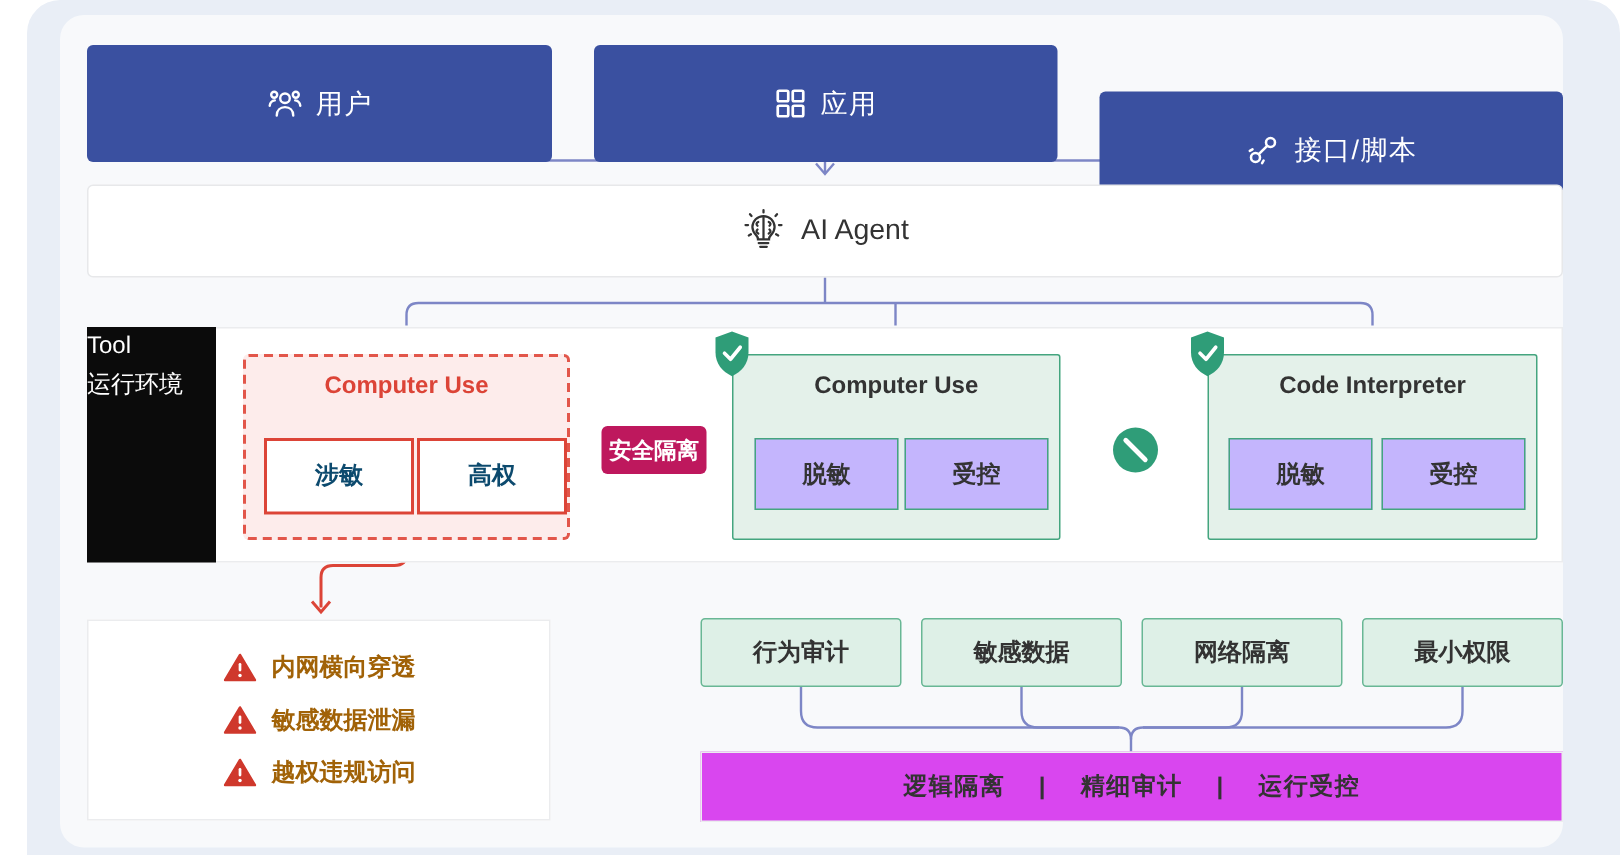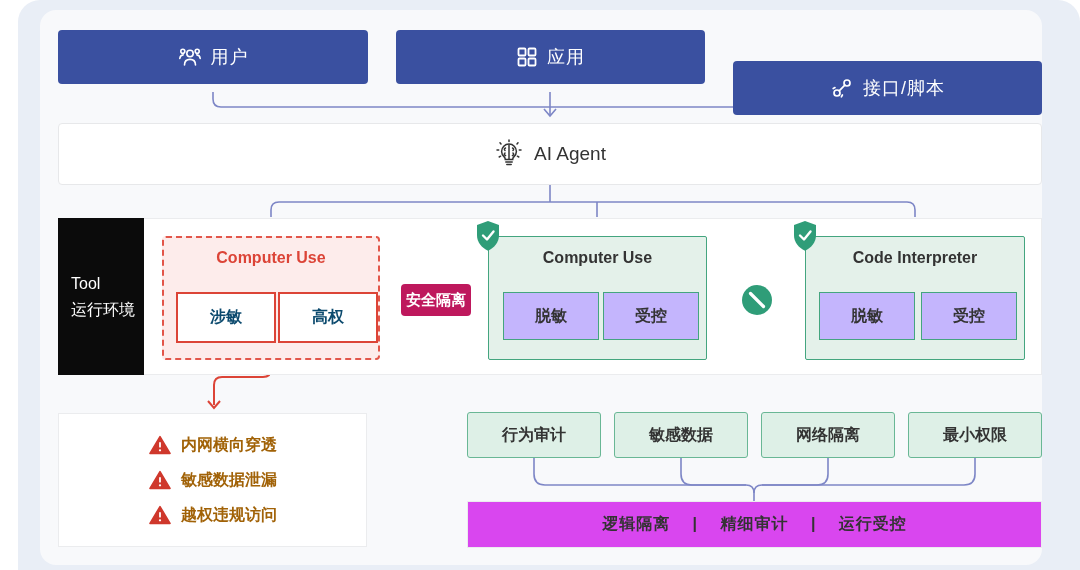--- a/index.html
+++ b/index.html
@@ -10,36 +10,36 @@
   }
   .mat{position:absolute;left:18px;top:0;width:1062px;height:570px;
     background:#e9eef6;border-radius:22px 22px 0 0;}
   .panel{position:absolute;left:40px;top:10px;width:1002px;height:555px;
     background:#f8f9fb;border-radius:16px;}
   .abs{position:absolute;box-sizing:border-box;}
   svg.overlay{position:absolute;left:0;top:0;z-index:1;}
   .node{z-index:2;}
 
   
-  .src{height:54px;background:#3a50a0;border-radius:4px;color:#fff;
+  .src{height:78px;background:#3a50a0;border-radius:4px;color:#fff;
     display:flex;align-items:center;justify-content:center;gap:9px;
     font-size:18px;font-weight:500;letter-spacing:1px;}
   .src svg{display:block;}
 
   
   .agent{left:58px;top:123px;width:984px;height:62px;background:#fff;
     border:1px solid #e7e8ea;border-radius:4px;display:flex;align-items:center;
     justify-content:center;gap:10px;font-size:19px;font-weight:500;color:#333;}
 
   
   .toolwrap{left:58px;top:218px;width:984px;height:157px;background:#fff;
     border:1px solid #ebecee;}
   .toolblack{left:58px;top:218px;width:86px;height:157px;background:#0b0b0b;
-    color:#fff;display:flex;flex-direction:column;justify-content:center;
-    padding-left:13px;font-size:16px;line-height:26px;}
+    color:#fff;display:flex;flex-direction:column;
+    font-size:16px;line-height:26px;}
 
   
   .unsafe{left:162px;top:236px;width:218px;height:124px;background:#fdeceb;
     border:2px dashed #e2564a;border-radius:4px;}
   .unsafe .title{position:absolute;left:0;top:11px;width:100%;text-align:center;
     color:#dc4437;font-size:16px;font-weight:600;}
   .tag-red{position:absolute;top:54px;height:47px;background:#fff;
     border:2px solid #dc4437;display:flex;align-items:center;justify-content:center;
     color:#0c4a6e;font-size:16px;font-weight:700;}
 

